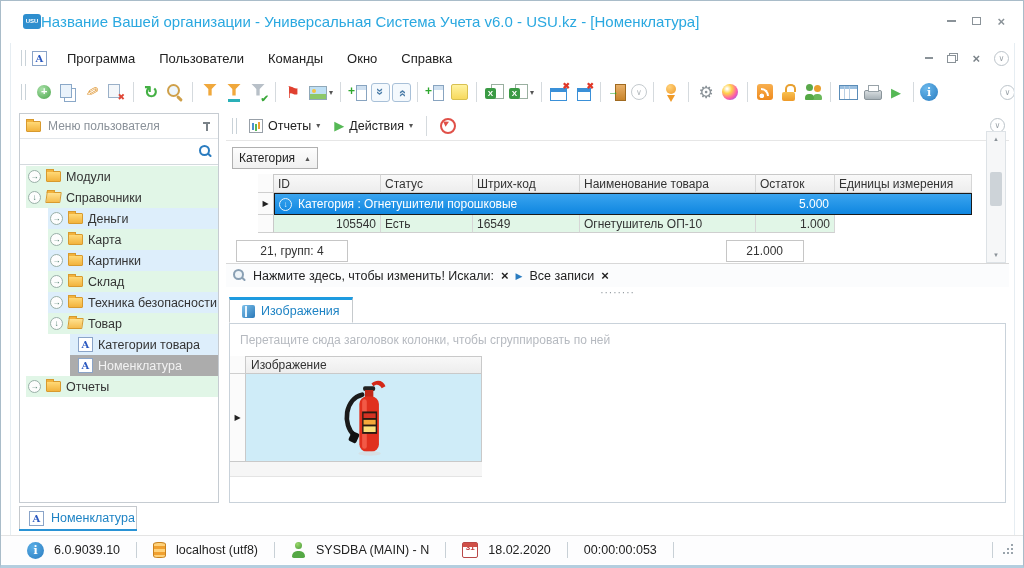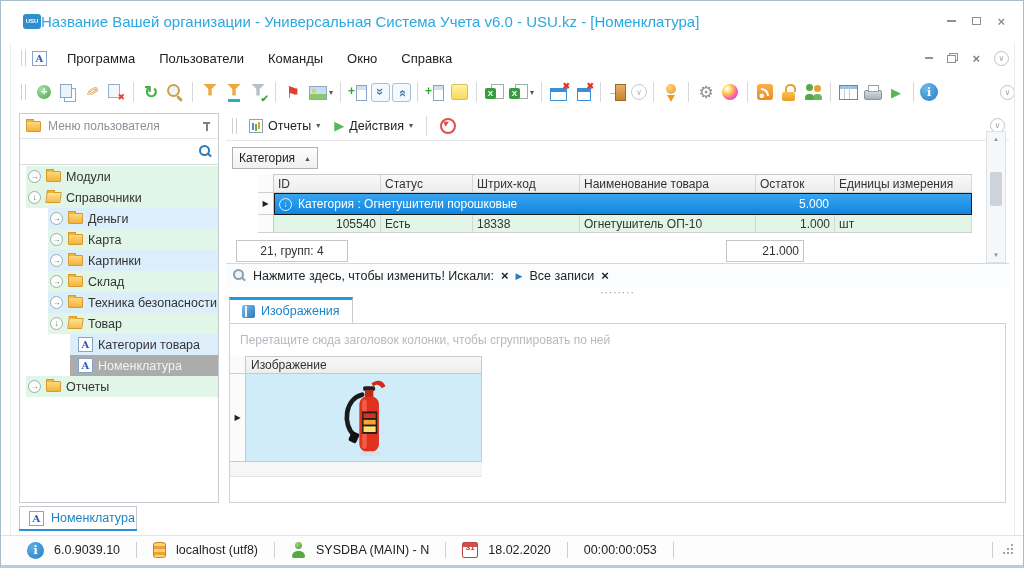--- a/index.html
+++ b/index.html
@@ -132,21 +132,21 @@
   .indcell{width:16px;flex:none;background:#fbfbfb;border-right:1px solid #c9c9c9;border-bottom:1px solid #cfcfcf;display:flex;align-items:center;justify-content:center;}
   .rowarrow{font-size:8px;color:#222;}
   #grouprow{height:22px;}
   #groupbar{flex:1;background:linear-gradient(#3aa4ef,#0f86e0);border:1px solid #1a1a1a;color:#fff;display:flex;align-items:center;gap:6px;padding:0 4px;position:relative;font-size:12px;}
   .grp-exp{width:13px;height:13px;border:1px solid #e8f4fd;border-radius:50%;color:#eef6fd;font-size:8px;display:inline-flex;align-items:center;justify-content:center;flex:none;}
   #groupval{position:absolute;left:482px;width:72px;text-align:right;}
   #datarow .gcell{height:18px;background:#e1f6e7;font-size:12px;}
   #gfooter{position:absolute;left:0;top:126px;width:714px;height:30px;background:#fff;}
   .fbox{position:absolute;top:3px;height:22px;border:1px solid #c6c6c6;background:#fff;display:flex;align-items:center;font-size:12px;}
   #fbox1{left:10px;width:112px;justify-content:center;}
-  #fbox2{left:500px;width:78px;justify-content:flex-end;padding-right:4px;}
+  #fbox2{left:500px;width:78px;justify-content:flex-end;padding-right:20px;}
   #vscroll{position:absolute;left:760px;top:20px;width:20px;height:132px;background:#f6f7f8;border:1px solid #dde2e6;display:flex;flex-direction:column;align-items:center;}
   #vscroll .sarrow{font-size:6px;color:#8a9298;height:14px;display:flex;align-items:center;}
   #vscroll .sthumb{width:12px;height:34px;background:#cdd3d8;border-radius:2px;margin-top:26px;}
   #vscroll .sarrow.down{margin-top:auto;}
   #filterbar{position:absolute;left:0;top:152px;right:0;height:24px;border-top:1px solid #d8d8d8;background:#fbfcfd;display:flex;align-items:center;gap:7px;padding:4px 7px;font-size:12.5px;color:#222;}
   .fx{font-weight:bold;font-size:13px;color:#222;line-height:1;}
   .fplay{color:#2a7cc0;font-size:9px;}
   #splitter{position:absolute;left:0;top:176px;right:0;height:10px;display:flex;align-items:center;justify-content:center;color:#8a9298;font-size:10px;letter-spacing:1px;}
   #splitter::before{content:"········";}
   
@@ -416,24 +416,23 @@
         <div id="groupbar">
           <span class="grp-exp">↓</span>
           <span>Категория : Огнетушители порошковые</span>
           <span id="groupval">5.000</span>
         </div>
       </div>
       <div id="datarow" class="grow">
         <div class="indcell"></div>
       <div class="gcell" style="width: 107px; justify-content: flex-end;">105540</div>
           <div class="gcell" style="width: 92px;">Есть</div>
-          <div class="gcell" style="width: 107px;">18338</div>
+          <div class="gcell" style="width: 107px;">16549</div>
           <div class="gcell" style="width: 176px;">Огнетушитель ОП-10</div>
           <div class="gcell" style="width: 79px; justify-content: flex-end;">1.000</div>
-          <div class="gcell" style="width: 137px;">шт</div>
         </div>
     </div>
 
     <div id="gfooter">
       <div class="fbox" id="fbox1">21, групп: 4</div>
       <div class="fbox" id="fbox2">21.000</div>
     </div>
 
     <div id="vscroll">
       <span class="sarrow">▲</span>

